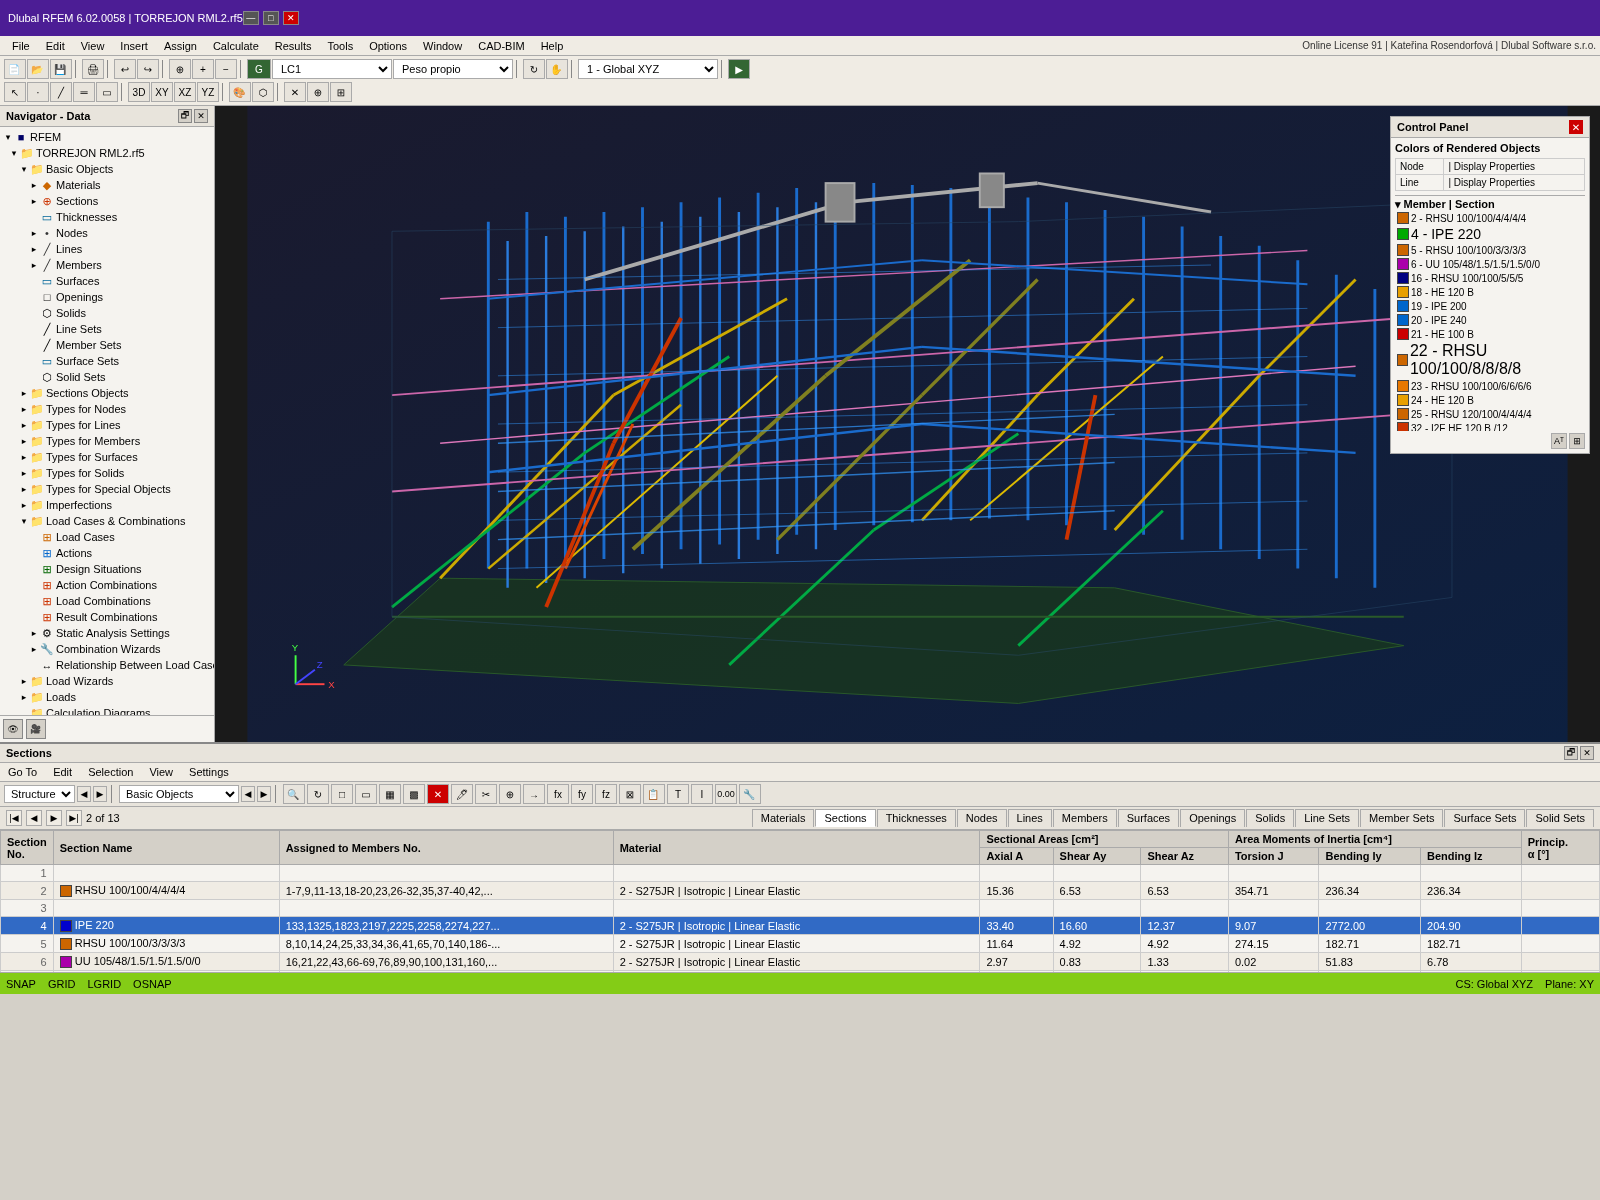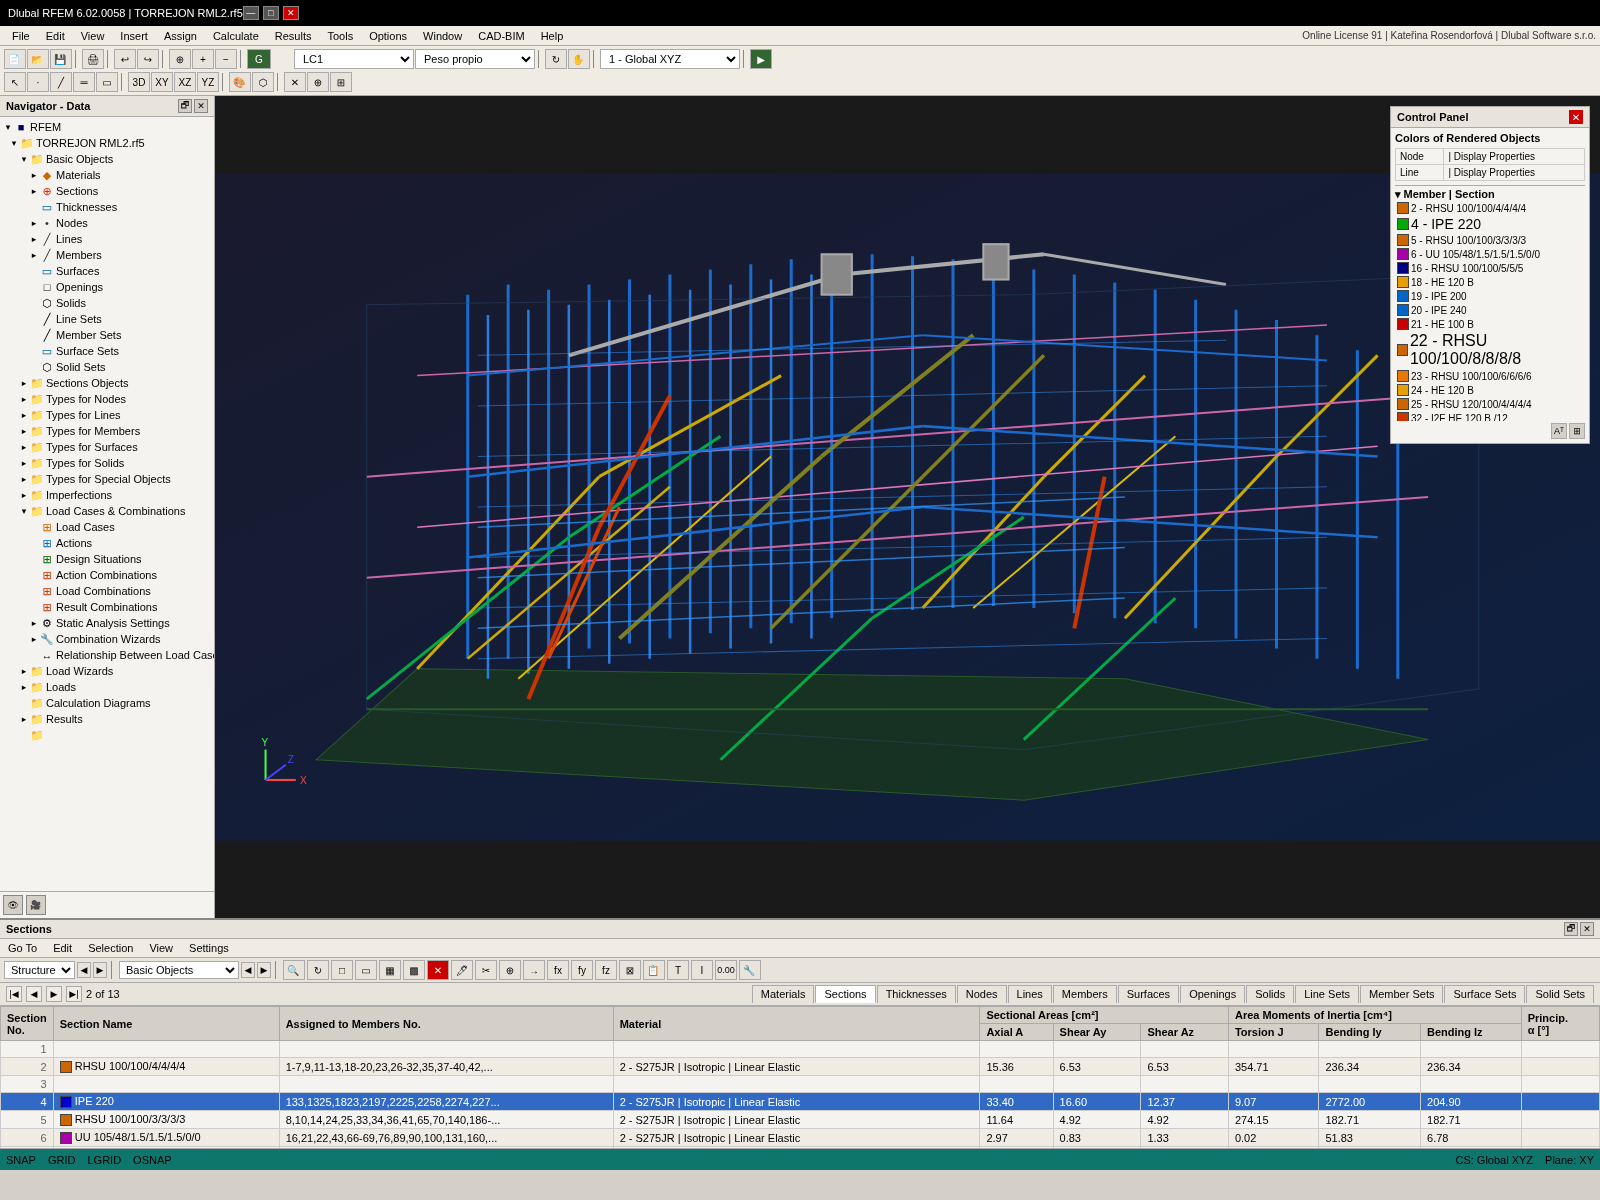--- a/index.html
+++ b/index.html
@@ -1,19 +1,19 @@
 <!DOCTYPE html>
 <html><head>
   <meta charset="utf-8">
   <style>
     * { margin: 0; padding: 0; box-sizing: border-box; }
     body { font-family: 'Segoe UI', Tahoma, Arial, sans-serif; font-size: 11px; background: #d4d0c8; overflow: hidden; width: 1600px; height: 1200px; position: relative; }
 
     
-    .title-bar { background: #000000; color: #fff; height: 26px; display: flex; align-items: center; padding: 0 8px; font-size: 11px; }
+    .title-bar { background: #4c1d95; color: #fff; height: 36px; display: flex; align-items: center; padding: 0 8px; font-size: 11px; }
     .title-bar-controls { display: flex; gap: 4px; }
     .title-bar-btn { width: 16px; height: 14px; background: #555; border: 1px solid #888; color: #fff; font-size: 9px; display: flex; align-items: center; justify-content: center; cursor: pointer; }
 
     
     .menu-bar { background: #f0ece4; height: 20px; display: flex; align-items: center; padding: 0 4px; border-bottom: 1px solid #aaa; }
     .menu-item { padding: 2px 8px; font-size: 11px; cursor: pointer; }
 
     
     .toolbar-area { background: #f0ece4; border-bottom: 1px solid #aaa; padding: 2px 4px; display: flex; flex-direction: column; gap: 1px; }
     .toolbar-row { display: flex; align-items: center; gap: 1px; height: 22px; }
@@ -71,21 +71,21 @@
     .data-table tr.selected { background: #316ac5; color: #fff; }
     .data-table tr.selected td { color: #fff; }
     .row-num { color: #666; text-align: right; width: 30px; }
 
     
     .tab-bar { display: flex; background: #d4d0c8; border-top: 1px solid #aaa; overflow-x: auto; padding: 2px 4px 0; gap: 1px; }
     .tab { padding: 2px 8px; background: #e8e4dc; border: 1px solid #aaa; border-bottom: none; font-size: 11px; cursor: pointer; white-space: nowrap; }
     .tab.active { background: #fff; border-bottom: 1px solid #fff; }
 
     
-    .status-bar { height: 22px; background: #0f766e; border-top: 1px solid #aaa; display: flex; align-items: center; padding: 0 6px; gap: 12px; font-size: 11px; }
+    .status-bar { height: 22px; background: #84cc16; border-top: 1px solid #aaa; display: flex; align-items: center; padding: 0 6px; gap: 12px; font-size: 11px; }
     .status-item { display: flex; align-items: center; gap: 3px; }
 
     
     .th-group { text-align: center; border: 1px solid #aaa; }
 
     
     .svg-structure { position: absolute; top: 0; left: 0; width: 100%; height: 100%; }
 
     
     .nav-footer { border-top: 1px solid #aaa; padding: 3px; display: flex; gap: 3px; }
@@ -138,21 +138,21 @@
     <div class="tb-separator"></div>
     <button class="tb-btn">↩</button>
     <button class="tb-btn">↪</button>
     <div class="tb-separator"></div>
     <button class="tb-btn">⊕</button>
     <button class="tb-btn">+</button>
     <button class="tb-btn">−</button>
     <div class="tb-separator"></div>
 
     <button class="tb-btn" style="background:#336633; color:#fff; width:24px;">G</button>
-    <select class="tb-dropdown" style="min-width:120px;margin-left:22px;">
+    <select class="tb-dropdown" style="min-width:120px;">
       <option>LC1</option>
     </select>
     <select class="tb-dropdown" style="min-width:120px;">
       <option>Peso propio</option>
     </select>
     <div class="tb-separator"></div>
     <button class="tb-btn">↻</button>
     <button class="tb-btn">✋</button>
     <div class="tb-separator"></div>
 
@@ -176,21 +176,21 @@
     <div class="tb-separator"></div>
     <button class="tb-btn">🎨</button>
     <button class="tb-btn">⬡</button>
     <div class="tb-separator"></div>
     <button class="tb-btn">✕</button>
     <button class="tb-btn">⊕</button>
     <button class="tb-btn">⊞</button>
   </div>
 </div>
 
-<div class="main-layout" style="height: 822px;">
+<div class="main-layout" style="height: 636px;">
 
   <div class="navigator">
     <div class="nav-header">
       <span>Navigator - Data</span>
       <div class="nav-header-controls">
         <button class="nav-control-btn">🗗</button>
         <button class="nav-control-btn">✕</button>
       </div>
     </div>
     <div class="nav-tree">

